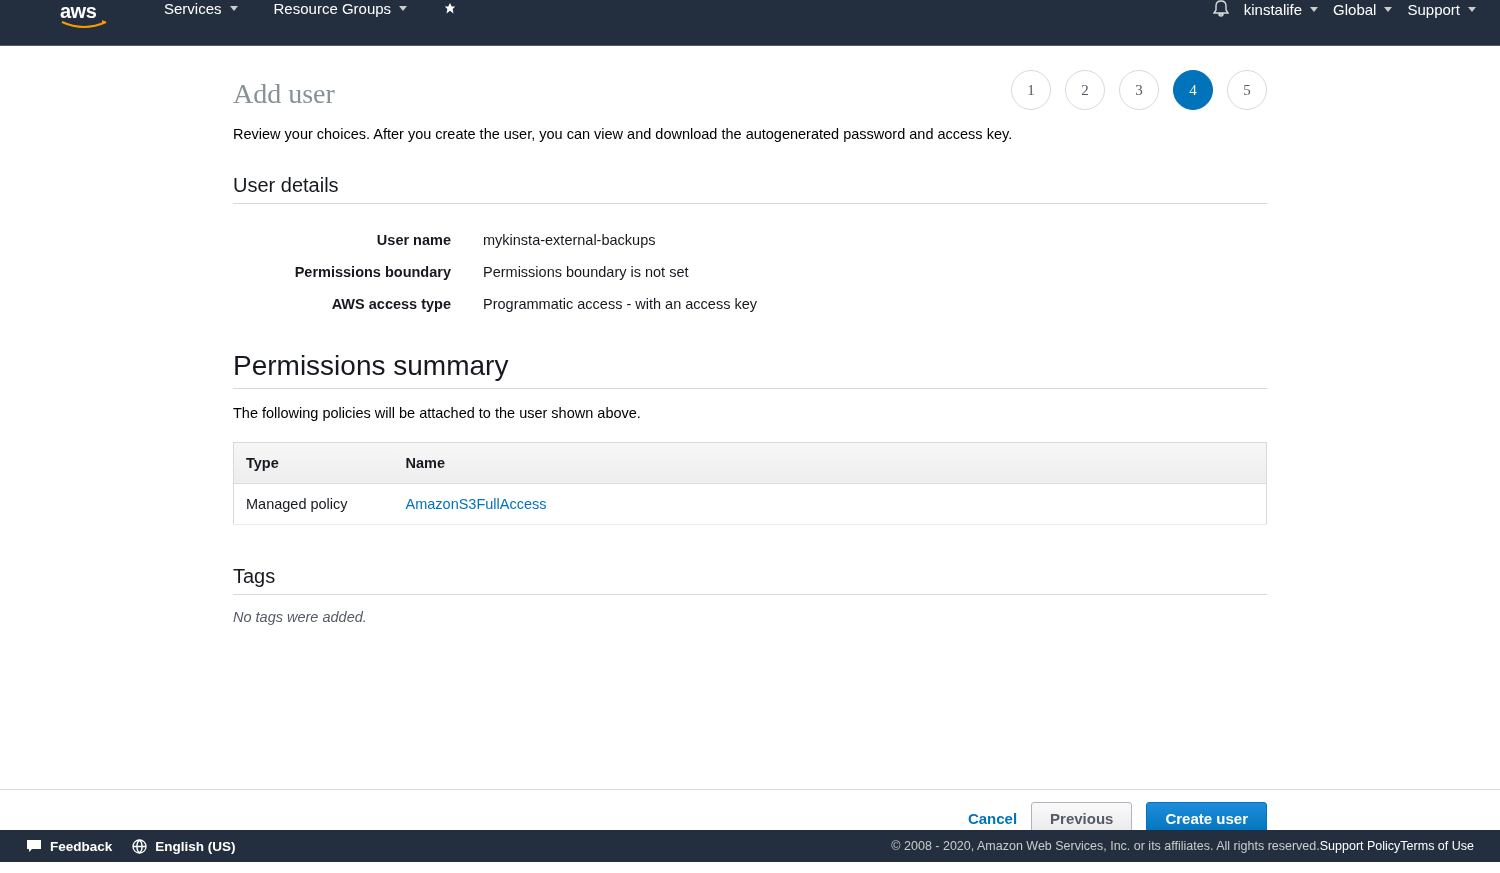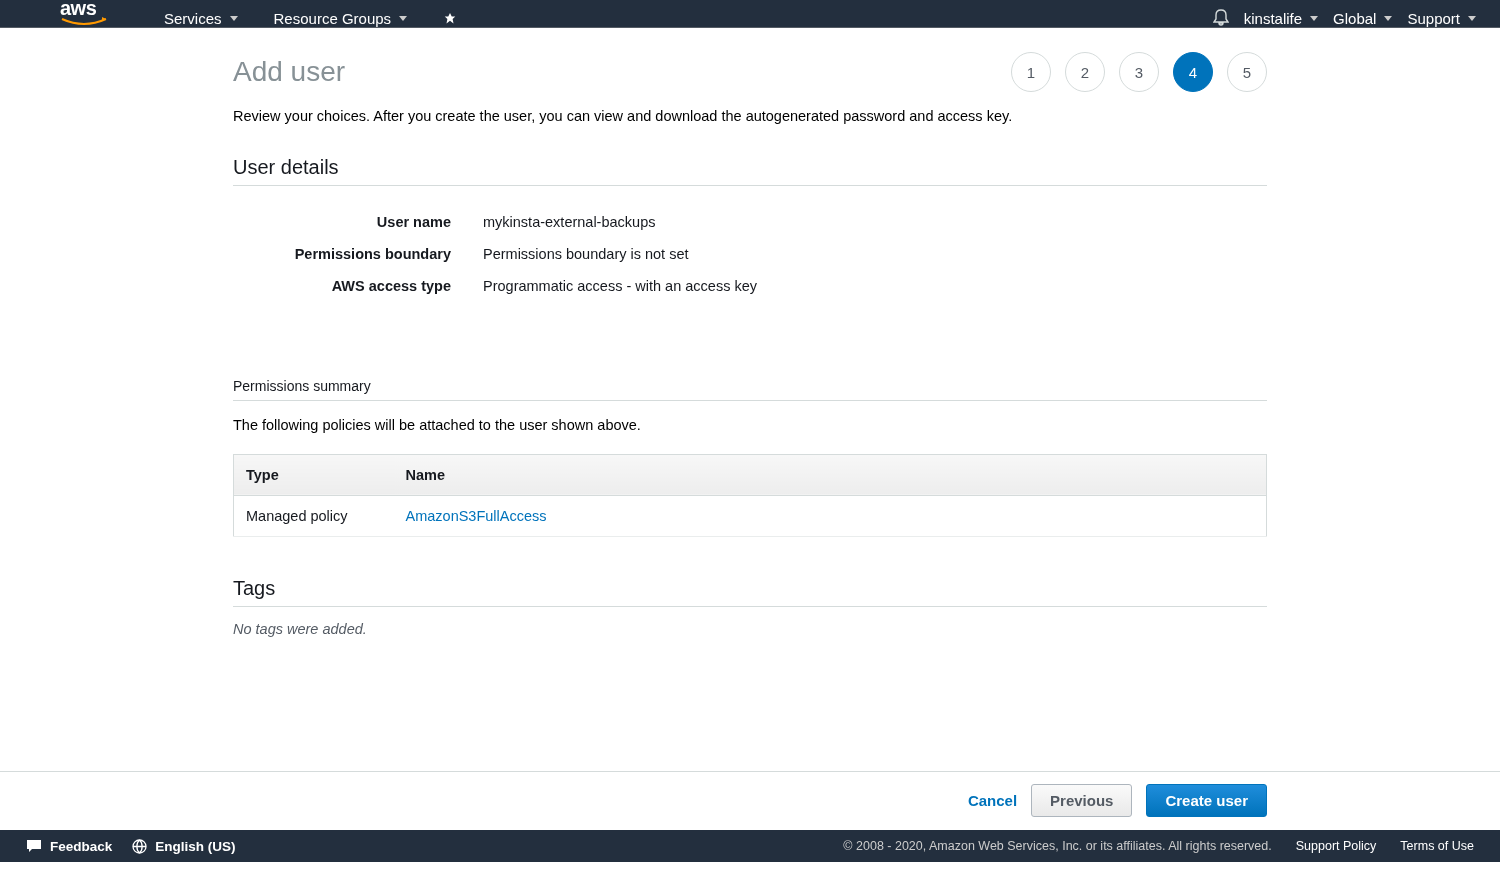--- a/index.html
+++ b/index.html
@@ -1,30 +1,30 @@
 <!DOCTYPE html>
 <html><head>
 <meta charset="utf-8">
 <style>
 * { margin:0; padding:0; box-sizing:border-box; }
 body { font-family: -apple-system, BlinkMacSystemFont, "Segoe UI", Helvetica, Arial, sans-serif; background:#fff; color:#16191f; font-size:14px; }
-.topnav { background:#232f3e; height:28px; display:flex; align-items:flex-end; color:#fff; padding:0 24px 0 60px; border-bottom:1px solid #545b64; }
+.topnav { background:#232f3e; height:46px; display:flex; align-items:flex-start; color:#fff; padding:0 24px 0 60px; border-bottom:1px solid #545b64; }
 .logo { margin-right:56px; display:flex; align-items:center; }
 .logo-text { font-size:20px; font-weight:700; color:#fff; letter-spacing:-0.5px; }
 .logo-swoosh { display:block; margin-top:-3px; }
 .nav-item { color:#fff; display:flex; align-items:center; cursor:pointer; font-size:15px; }
 .nav-left { display:flex; align-items:center; gap:36px; }
 .nav-right { margin-left:auto; display:flex; align-items:center; gap:15px; }
 .chevron { width:0; height:0; border-left:4px solid transparent; border-right:4px solid transparent; border-top:5px solid #ccc; margin-left:8px; display:inline-block; }
 .chevron-light { border-top-color:#ccc; }
 .pin-icon svg { display:block; }
 .bell-icon svg { display:block; }
 .content { max-width:1034px; margin:0 auto; padding:24px 0 40px; }
 .page-title { font-size:28px; color:#879196; font-weight:400; margin-top:4px; }
-.header-row { display:flex; align-items:flex-start; }
+.header-row { display:flex; align-items:flex-end;font-family:Liberation Serif, serif; }
 .steps { margin-left:auto; display:flex; gap:14px; }
 .step { width:40px; height:40px; border-radius:50%; border:1px solid #d5dbdb; display:flex; align-items:center; justify-content:center; font-size:15px; color:#545b64; background:#fff; cursor:pointer; }
 .step.active { background:#0073bb; border-color:#0073bb; color:#fff; }
 .section-title { font-size:22px; font-weight:400; color:#16191f; margin-top:44px; padding-bottom:6px; border-bottom:1px solid #d5dbdb; }
 .section-title.first { margin-top:44px; }
 .section-desc { color:#000000; font-size:14.5px; margin-top:14px; line-height:1.4; }
 .details { margin-top:20px; }
 .detail-row { display:flex; padding:8px 0; }
 .detail-label { width:250px; text-align:right; font-weight:700; color:#16191f; padding-right:32px; font-size:14.5px; }
 .detail-value { color:#16191f; font-size:14.5px; }
@@ -35,21 +35,21 @@
 .no-tags { font-style:italic; color:#545b64; font-size:14.5px; margin-top:14px; }
 .action-bar { border-top:1px solid #d5dbdb; padding:12px 0; }
 .action-inner { max-width:1034px; margin:0 auto; display:flex; justify-content:flex-end; gap:14px; align-items:center; }
 .btn-link { color:#0073bb; font-weight:700; cursor:pointer; font-size:15px; background:none; border:none; }
 .btn { padding:7px 18px; border-radius:3px; font-size:15px; font-weight:700; cursor:pointer; }
 .btn-default { background:linear-gradient(#fafafa,#e9e9e9); border:1px solid #adb5bd; color:#545b64; }
 .btn-primary { background:linear-gradient(#1f8ddb,#0073bb); border:1px solid #0073bb; color:#fff; }
 .footer { background:#232f3e; height:32px; display:flex; align-items:center; padding:0 26px; color:#fff; font-size:13.5px; position:fixed; bottom:11px; left:0; right:0; }
 .footer-left { display:flex; align-items:center; gap:20px; }
 .footer-item { display:flex; align-items:center; gap:8px; cursor:pointer; font-weight:700; }
-.footer-right { margin-left:auto; display:flex; align-items:center; gap:24px; }
+.footer-right { margin-left:auto; display:flex; align-items:center; }
 .footer-copy { color:#ccc; font-weight:400; font-size:12.5px; }
 .footer-link { color:#fff; cursor:pointer; font-size:12.5px; }
 .page-wrap { min-height:calc(100vh - 40px - 32px); display:flex; flex-direction:column; }
 .content-wrap { flex:1; }
 </style>
 </head>
 <body>
 
 <div class="topnav">
   <div class="logo">
@@ -122,21 +122,21 @@
     <div class="detail-row">
       <div class="detail-label">Permissions boundary</div>
       <div class="detail-value">Permissions boundary is not set</div>
     </div>
     <div class="detail-row">
       <div class="detail-label">AWS access type</div>
       <div class="detail-value">Programmatic access - with an access key</div>
     </div>
   </div>
 
-  <h2 class="section-title" style="font-size:14px;margin-top:76px;">Permissions summary</h2>
+  <h2 class="section-title" style="font-size:28px;margin-top:30px;">Permissions summary</h2>
   <p class="section-desc">The following policies will be attached to the user shown above.</p>
   <table class="table">
     <thead>
             <tr>
       <th style="width:160px;">Type</th>
       <th>Name</th>
     </tr>
           </thead>
     <tbody>
       <tr>

